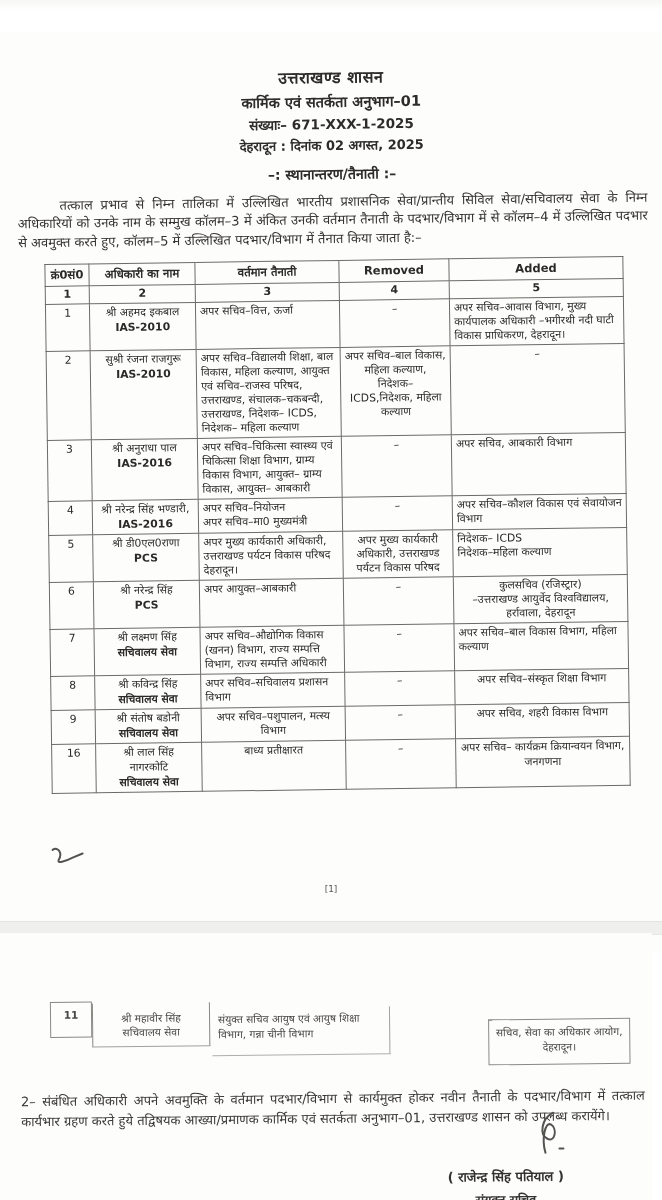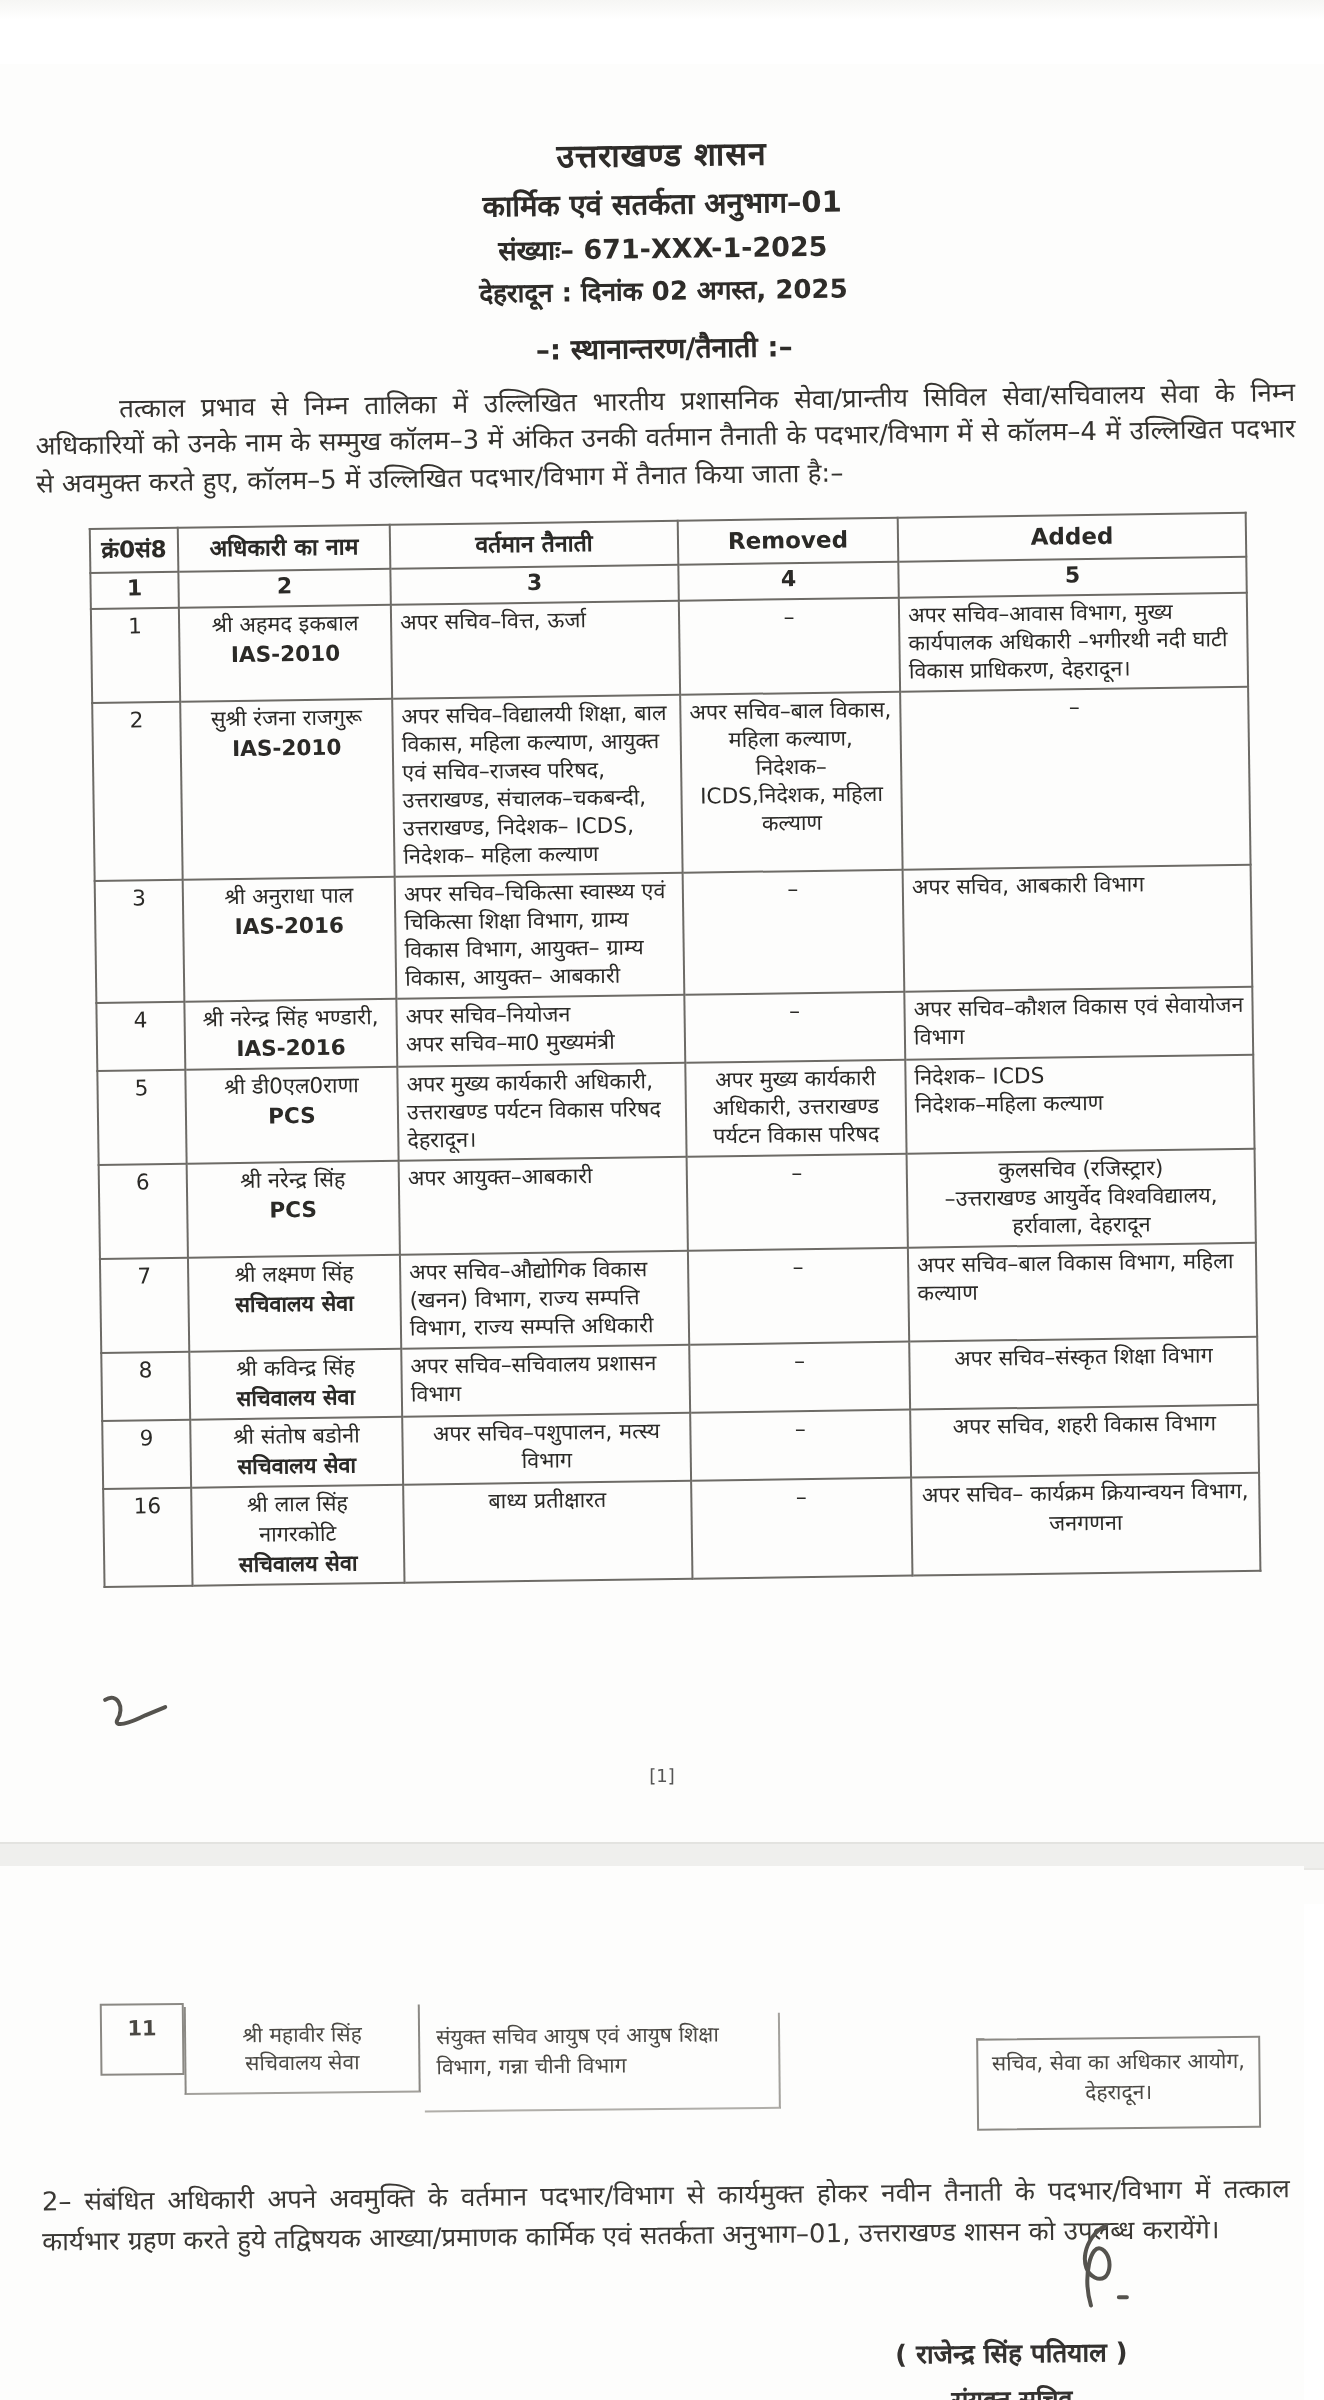--- a/index.html
+++ b/index.html
@@ -127,21 +127,21 @@
       <table class="main">
         <colgroup>
           <col style="width:44px">
             <col style="width:106px">
             <col style="width:144px">
             <col style="width:110px">
             <col style="width:174px">
         </colgroup>
         <tbody>
             <tr class="hrow">
-          <td>क्रं0सं8</td>
+          <td>क्रं0सं0</td>
           <td>अधिकारी का नाम</td>
           <td>वर्तमान तैनाती</td>
           <td>Removed</td>
           <td>Added</td>
         </tr>
         <tr class="nrow">
           <td>1</td>
           <td>2</td>
           <td>3</td>
           <td>4</td>

